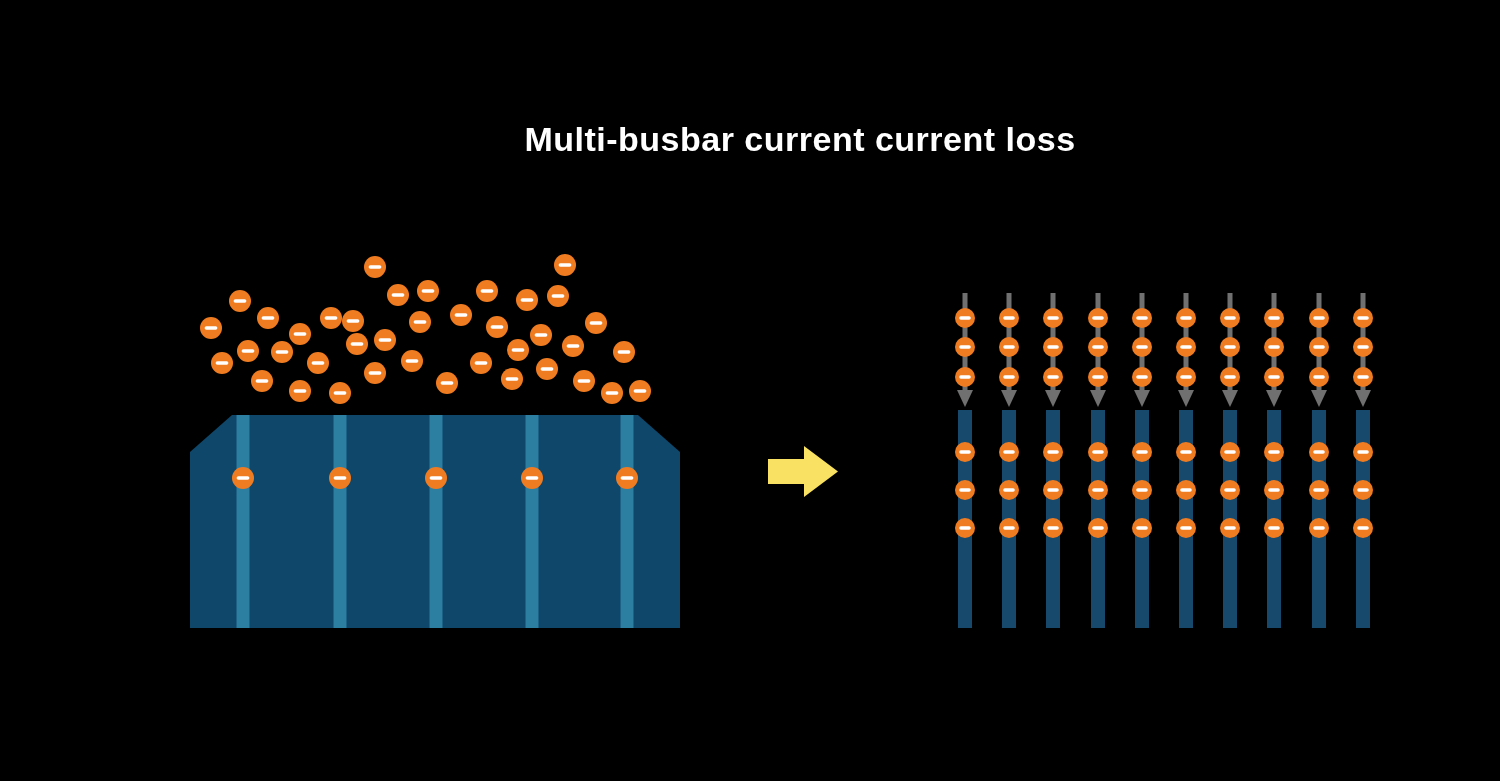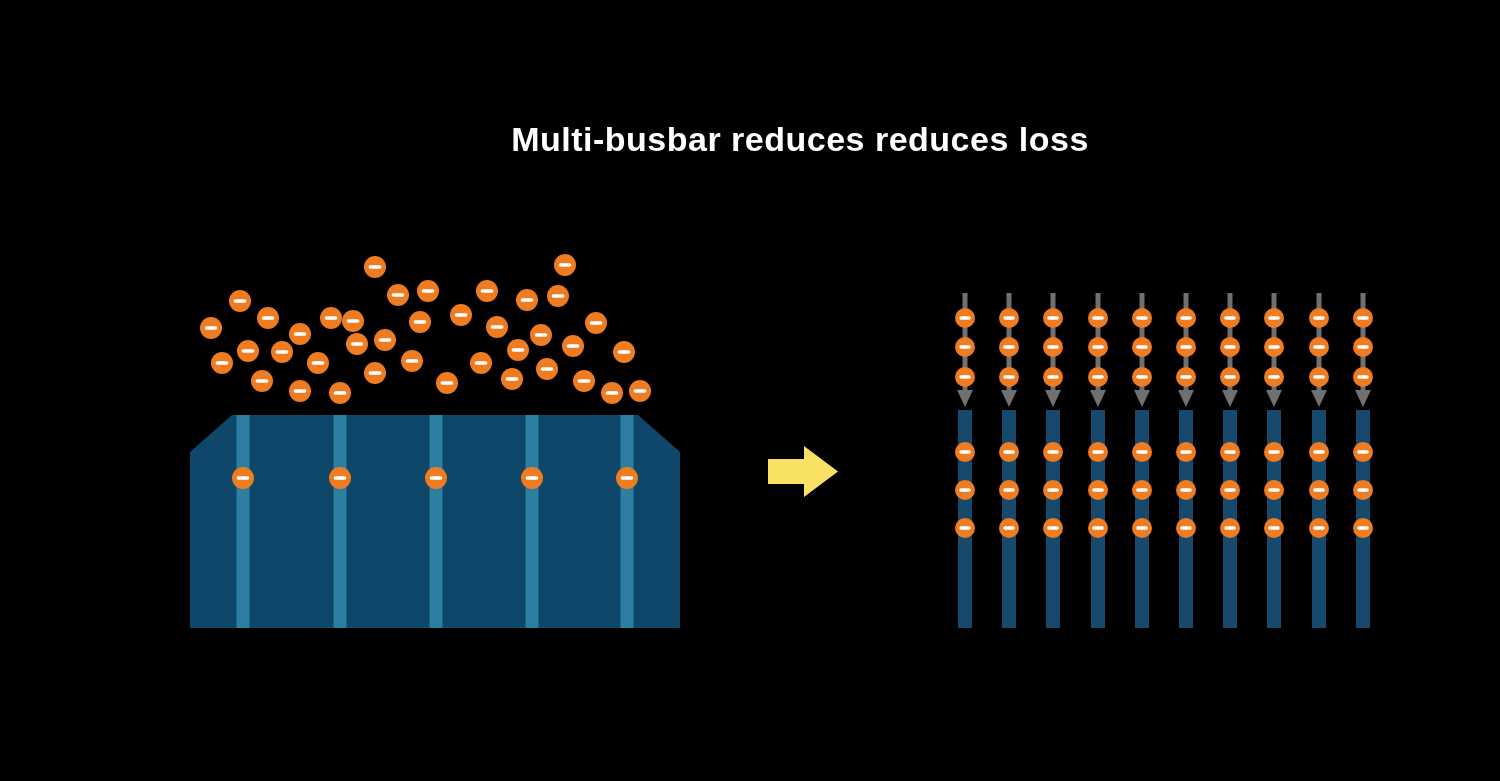--- a/index.html
+++ b/index.html
@@ -29,21 +29,21 @@
   svg.diagram {
     position: absolute;
     top: 0;
     left: 0;
   }
 </style>
 </head>
 <body>
 
 <div class="stage">
-  <div class="title">Multi-busbar reduces reduces loss</div>
+  <div class="title">Multi-busbar current current loss</div>
   <svg class="diagram" id="diagram" width="1500" height="781" viewBox="0 0 1500 781">
       <defs>
         <clipPath id="cellClip">
           <polygon points="190,628 190,452 232,415 638,415 680,452 680,628"></polygon>
         </clipPath>
       </defs>
       <g>
         <polygon points="190,628 190,452 232,415 638,415 680,452 680,628" fill="#0f476b"></polygon>
         <rect x="236.5" y="415" width="13" height="213" fill="#2d7fa2" clip-path="url(#cellClip)"></rect>
         <rect x="333.5" y="415" width="13" height="213" fill="#2d7fa2" clip-path="url(#cellClip)"></rect>

